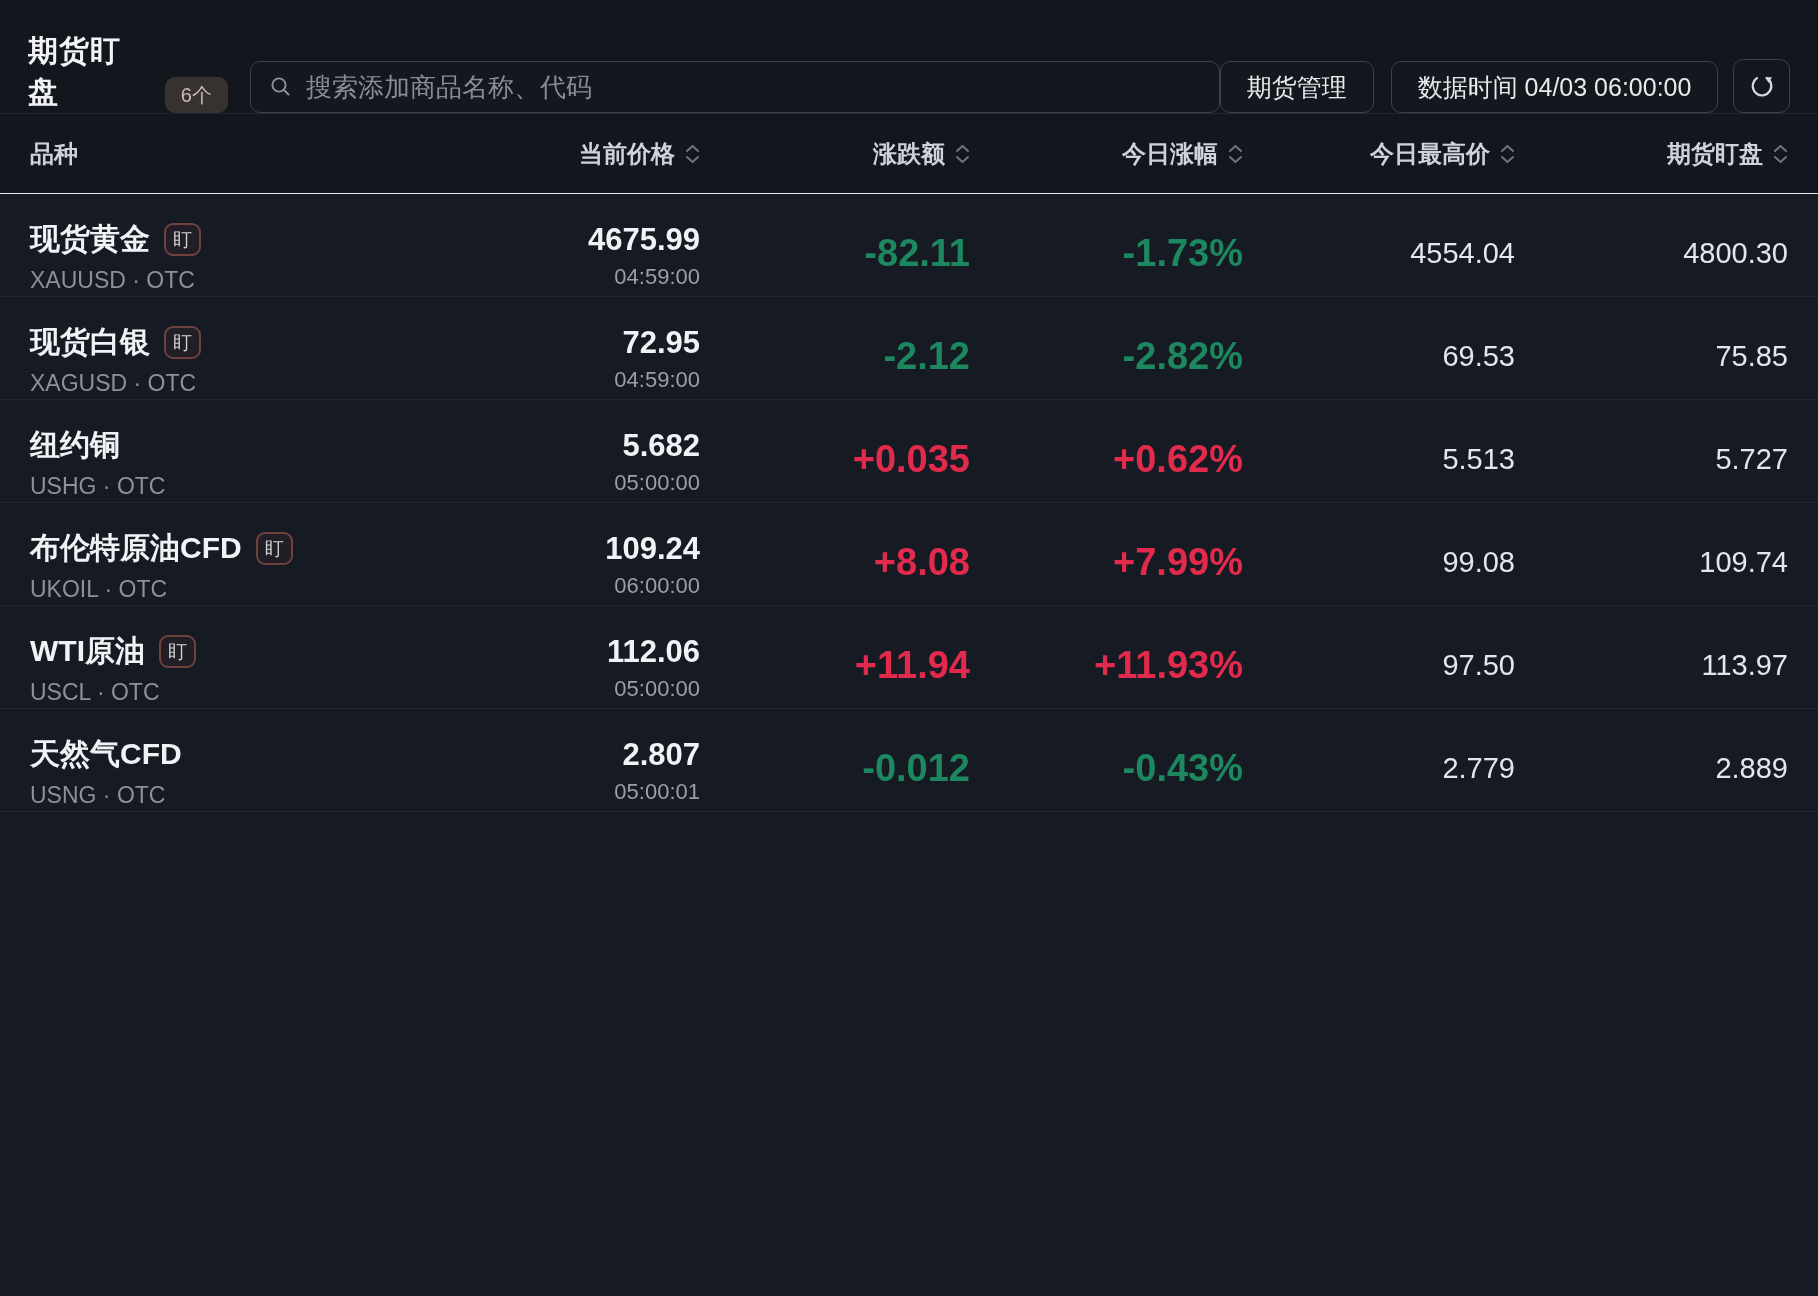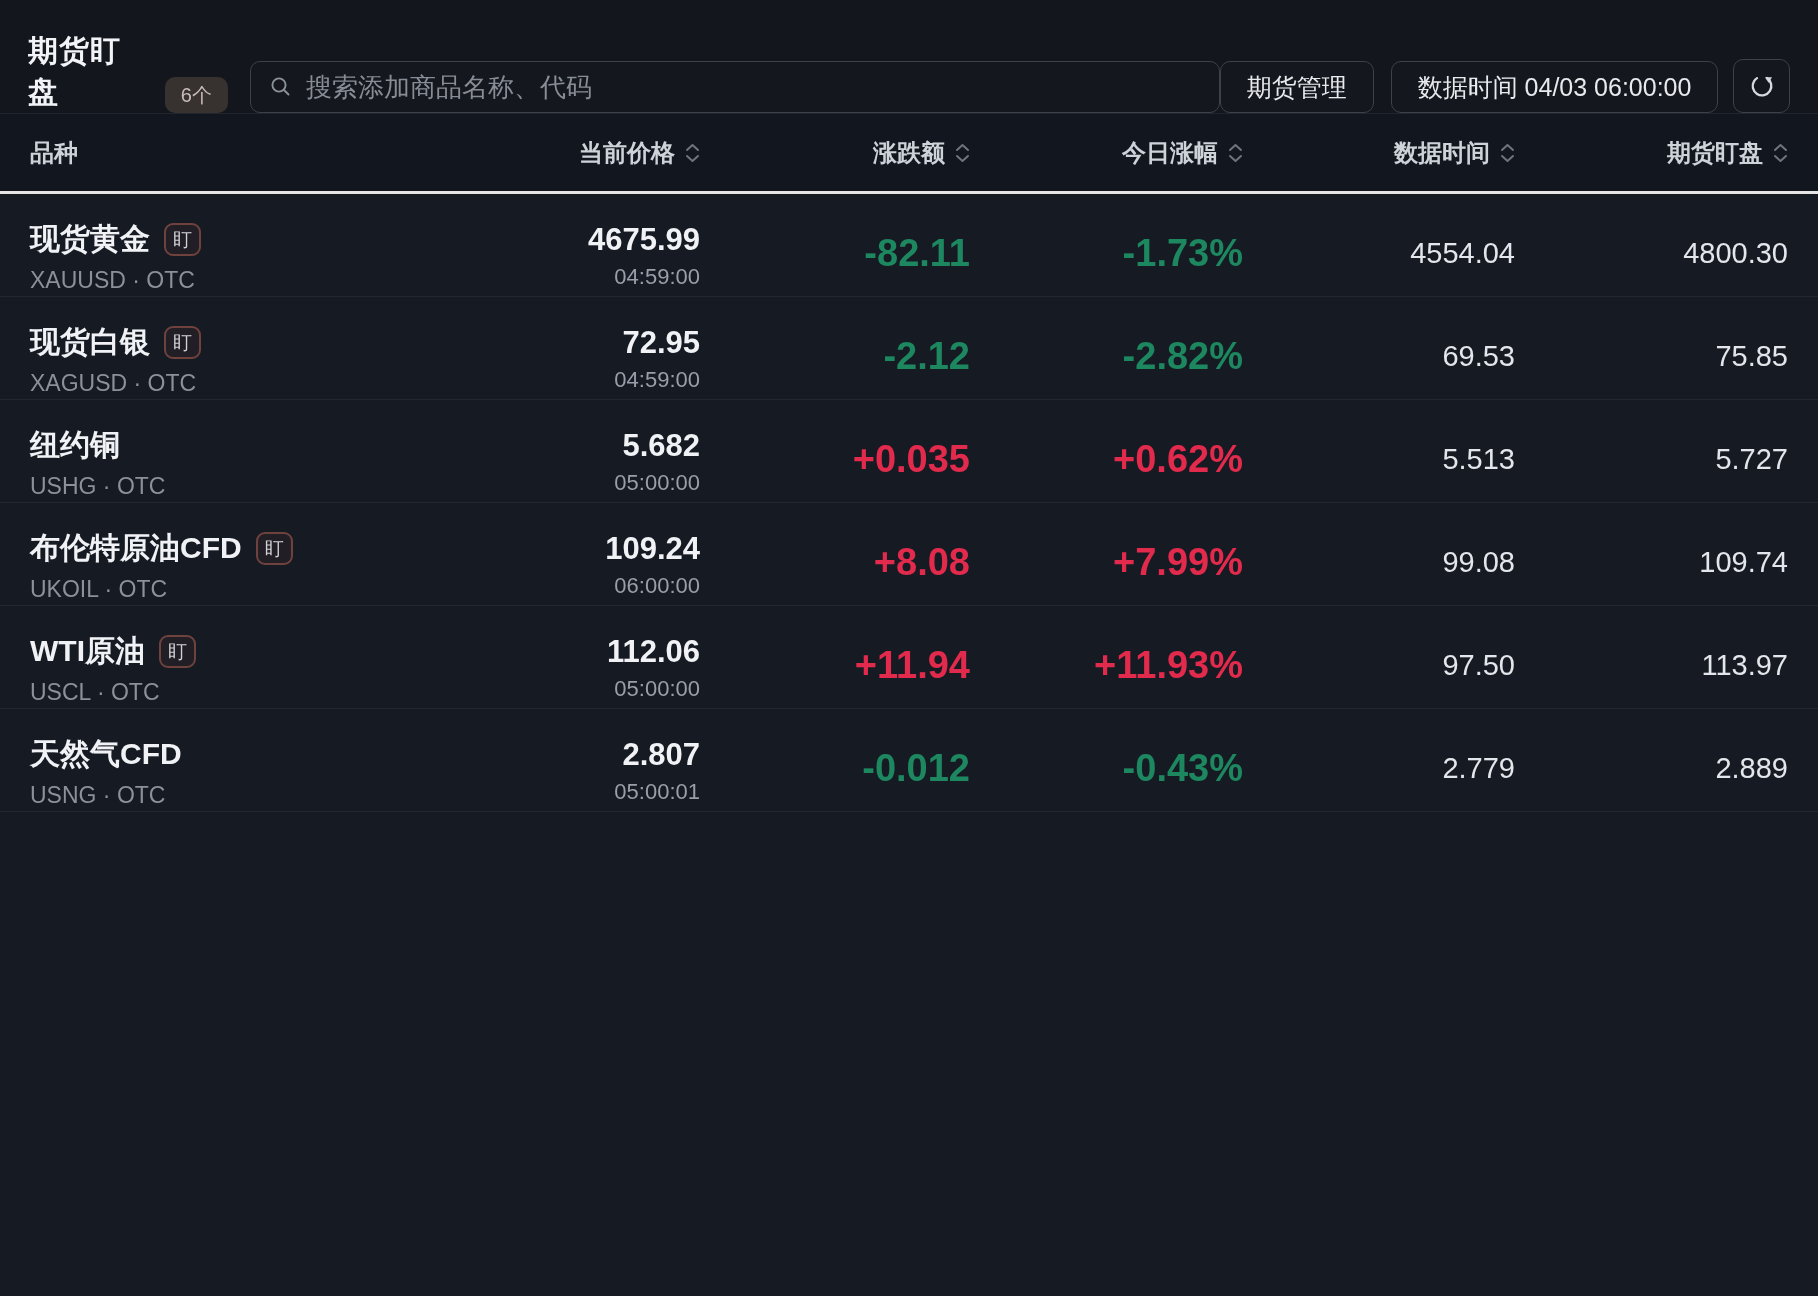--- a/index.html
+++ b/index.html
@@ -90,21 +90,21 @@
   
   .grid-row {
     display: grid;
     grid-template-columns: minmax(0,1fr) 270px 270px 273px 272px 273px;
     padding: 0 30px;
     align-items: center;
   }
   .thead {
     height: 80px;
     background: #12161f;
-    border-bottom: 3px solid #e5e5e5;
+    border-bottom: 1px solid #e5e5e5;
     font-family: Liberation Mono, monospace;
   }
   .th {
     font-size: 24px;
     font-weight: 600;
     color: #ced2d9;
     display: flex;
     align-items: center;
     justify-content: flex-end;
     gap: 10px;
@@ -216,21 +216,21 @@
       <svg width="15" height="9" viewBox="0 0 15 9">
           <polyline points="2,7 7.5,2 13,7" fill="none" stroke="#70747d" stroke-width="2" stroke-linecap="round" stroke-linejoin="round"></polyline>
         </svg>
       <svg width="15" height="9" viewBox="0 0 15 9">
           <polyline points="2,2 7.5,7 13,2" fill="none" stroke="#70747d" stroke-width="2" stroke-linecap="round" stroke-linejoin="round"></polyline>
         </svg>
     </span>
   </div>
 
   <div class="th">
-    <span>数据时间</span>
+    <span>今日最高价</span>
     <span class="sort-icon">
       <svg width="15" height="9" viewBox="0 0 15 9">
           <polyline points="2,7 7.5,2 13,7" fill="none" stroke="#70747d" stroke-width="2" stroke-linecap="round" stroke-linejoin="round"></polyline>
         </svg>
       <svg width="15" height="9" viewBox="0 0 15 9">
           <polyline points="2,2 7.5,7 13,2" fill="none" stroke="#70747d" stroke-width="2" stroke-linecap="round" stroke-linejoin="round"></polyline>
         </svg>
     </span>
   </div>
 

